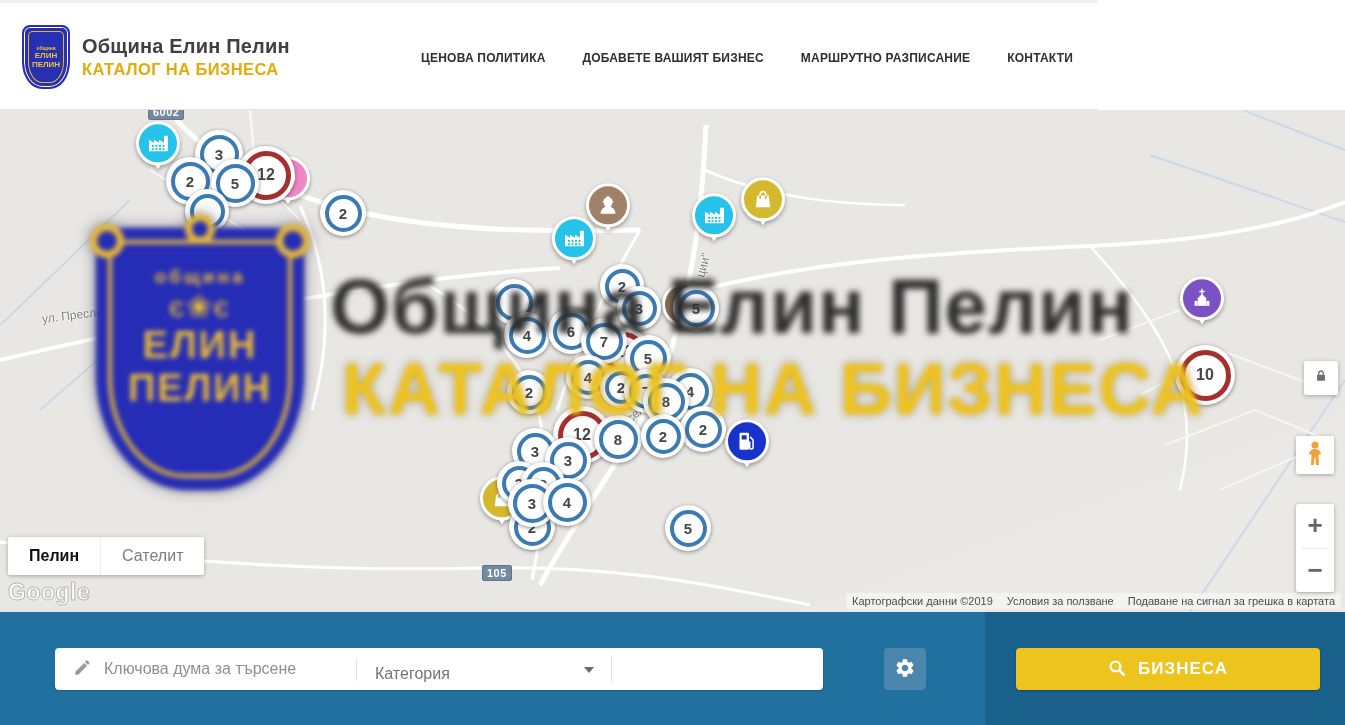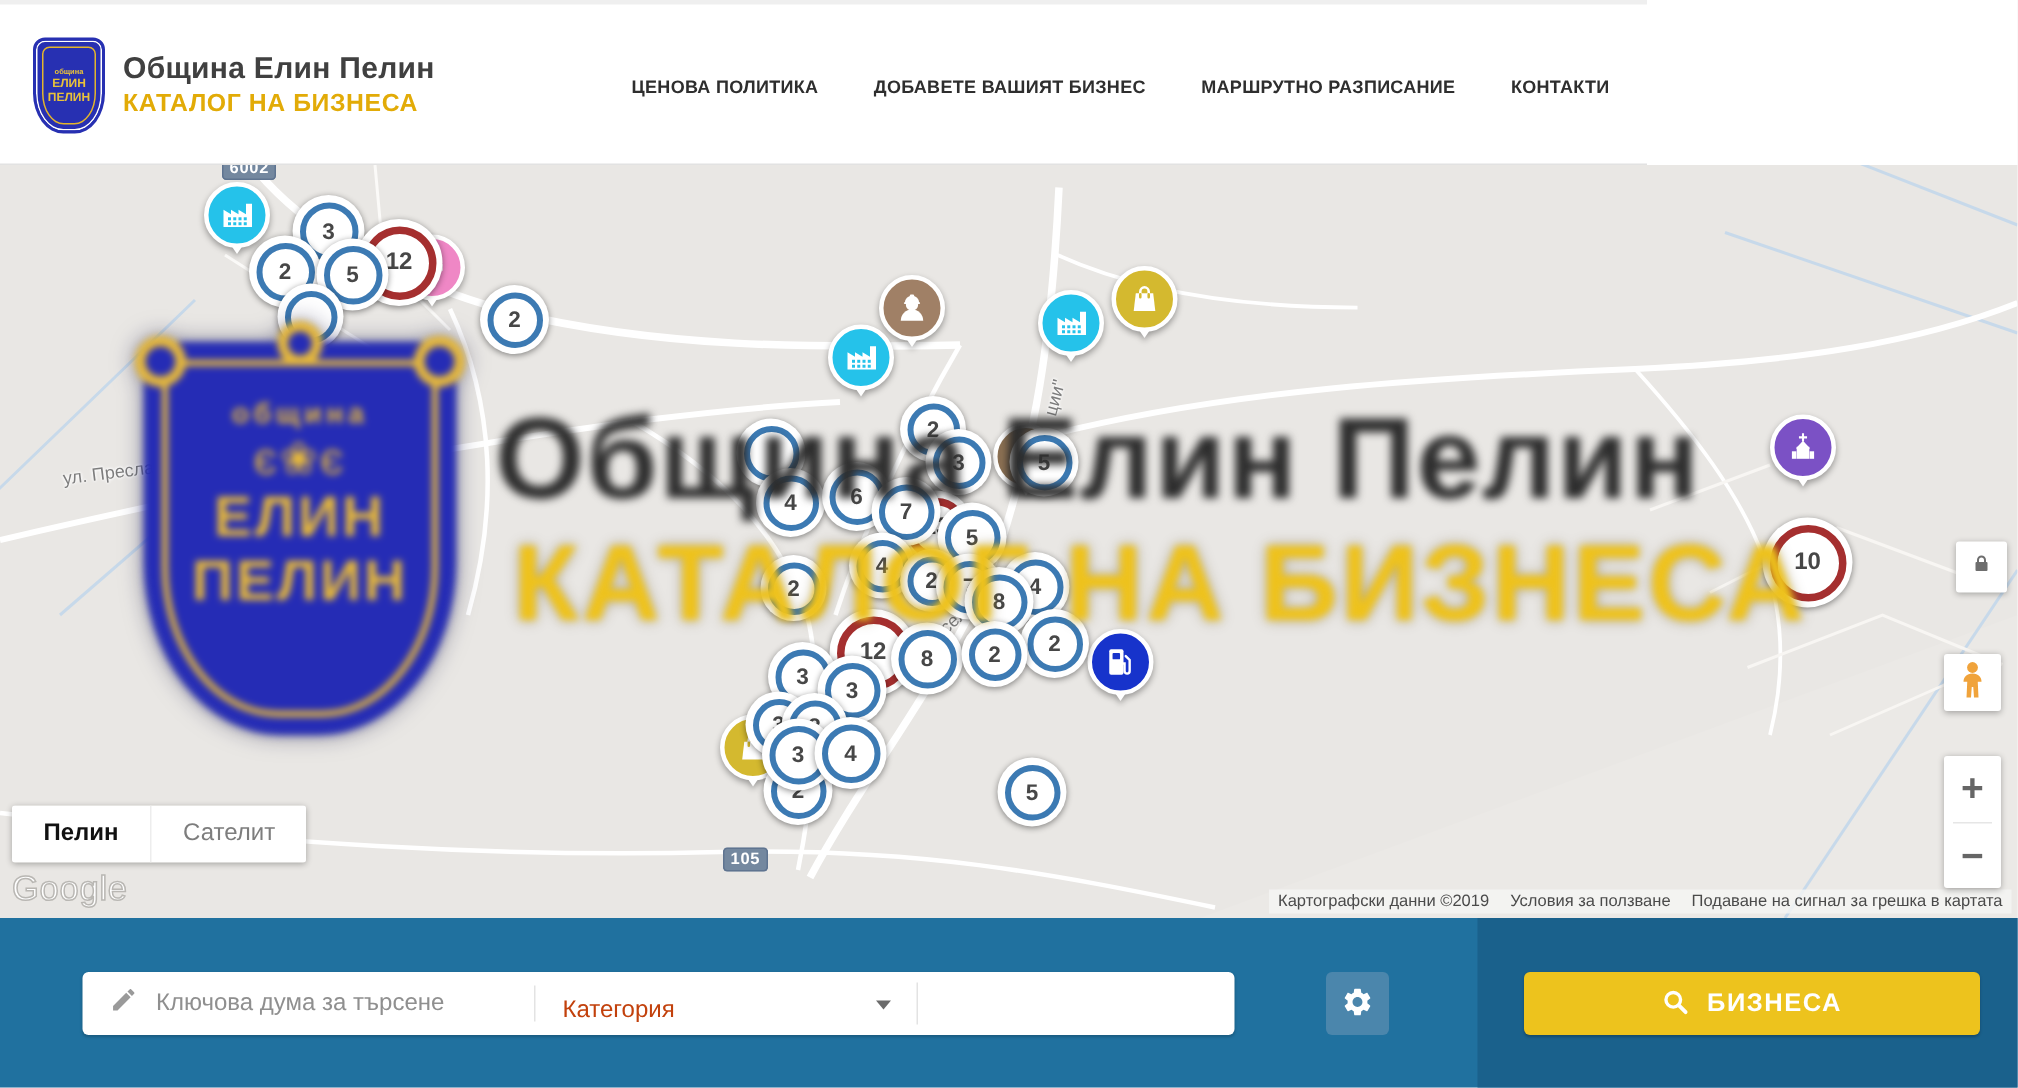--- a/index.html
+++ b/index.html
@@ -49,21 +49,21 @@
   .wm-obshtina { color:#e7b93a; font-size:19px; font-weight:bold; letter-spacing:3px; z-index:1; }
   .wm-flourish { color:#e7b93a; font-size:30px; letter-spacing:2px; z-index:1; line-height:1; margin:4px 0 2px; }
   .wm-name { color:#e7b93a; font-size:38px; font-weight:bold; letter-spacing:2px; line-height:1.12; z-index:1; }
 
   
   .maptype { position:absolute; left:8px; top:427px; z-index:6; display:flex; box-shadow:0 1px 4px rgba(0,0,0,.3); border-radius:2px; overflow:hidden; }
   .maptype .btn { background:#fff; height:38px; padding:0 21px; display:flex; align-items:center; font-size:16px; cursor:pointer; }
   .maptype .btn.active { font-weight:bold; color:#111; }
   .maptype .btn.inactive { color:#7d7d7d; border-left:1px solid #ededed; }
 
-  .google-logo { position:absolute; left:8px; bottom:6px; z-index:6; font-size:23px; font-weight:normal; color:#fff; -webkit-text-stroke:1px #b9b7b3; letter-spacing:.5px; cursor:pointer; }
+  .google-logo { position:absolute; left:8px; bottom:6px; z-index:6; font-size:23px; font-weight:bold; color:#fff; -webkit-text-stroke:1px #b9b7b3; letter-spacing:.5px; cursor:pointer; }
   .attribution { position:absolute; right:4px; bottom:3px; z-index:6; display:flex; gap:14px; background:rgba(245,245,244,.8); padding:2px 6px; font-size:11px; color:#4a4a4a; }
   .attribution span { white-space:nowrap; }
 
   .ctl { position:absolute; background:#fff; border-radius:2px; box-shadow:0 1px 4px rgba(0,0,0,.3); z-index:6; display:flex; align-items:center; justify-content:center; cursor:pointer; }
   .ctl-lock { left:1304px; top:251px; width:34px; height:34px; }
   .ctl-pegman { left:1296px; top:326px; width:38px; height:38px; }
   .ctl-zoom { left:1296px; top:394px; width:38px; height:88px; flex-direction:column; }
   .zoom-btn { width:38px; height:44px; display:flex; align-items:center; justify-content:center; font-size:26px; font-weight:bold; color:#666; cursor:pointer; }
   .zoom-divider { width:26px; height:1px; background:#e6e6e6; }
 
@@ -71,21 +71,21 @@
   .searchbar { position:absolute; left:0; top:612px; width:1345px; height:113px; background:#20719f; z-index:25; }
   .searchbar .dark-panel { position:absolute; left:985px; top:0; width:360px; height:113px; background:#1a618c; }
   .input-group { position:absolute; left:55px; top:36px; width:768px; height:42px; background:#fff; border-radius:4px; display:flex; box-shadow:0 1px 2px rgba(0,0,0,.2);align-items:center; }
   .ig-section { display:flex; align-items:center; position:relative; }
   .ig-keyword { width:302px; border-right:1px solid #e3e3e3; padding-left:18px; gap:12px; }
   .ig-keyword input { border:0; outline:0; font-size:16px; color:#555; width:240px; font-family:"Liberation Sans", sans-serif; background:transparent; }
   .ig-keyword input::placeholder { color:#8f8f8f; }
   .ig-select { cursor:pointer; padding-left:18px; }
   .ig-cat { width:255px; border-right:1px solid #e3e3e3; }
   .ig-loc { width:255px; }
-  .ig-select .val { font-size:16px; color:#c2410c;margin-top:10px; }
+  .ig-select .val { font-size:16px; color:#737373;margin-top:10px; }
   .caret { position:absolute; right:17px; top:50%; margin-top:-2px; width:0; height:0; border-left:5px solid transparent; border-right:5px solid transparent; border-top:6px solid #6b6b6b; }
   .gear-btn { position:absolute; left:884px; top:36px; width:42px; height:42px; background:#4b86ac; border:0; border-radius:4px; display:flex; align-items:center; justify-content:center; cursor:pointer; }
   .search-btn { position:absolute; left:1016px; top:36px; width:304px; height:42px; background:#edc31d; border:0; border-radius:4px; display:flex; align-items:center; justify-content:center; gap:12px; cursor:pointer; box-shadow:0 1px 2px rgba(0,0,0,.25); }
   .search-btn .lbl { font-size:17px; font-weight:bold; color:#fff; letter-spacing:1px; font-family:"Liberation Sans", sans-serif; }
 </style>
 </head>
 <body>
 
 <div class="header">
   <div class="brand">

